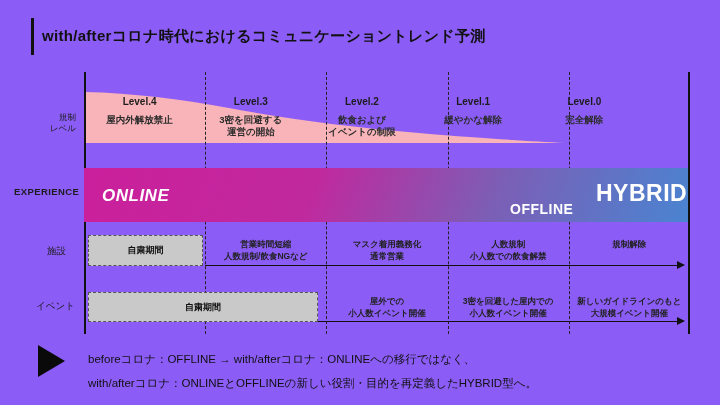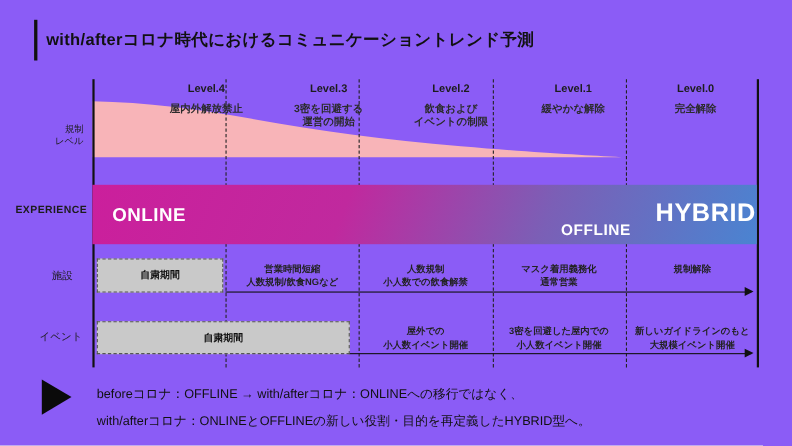--- a/index.html
+++ b/index.html
@@ -8,29 +8,29 @@
   
   .title-bar{position:absolute;left:31px;top:18px;width:3px;height:37px;background:#111;}
   .page-title{position:absolute;left:42px;top:27px;font-size:15px;font-weight:bold;letter-spacing:0.3px;}
   
   .chart{position:absolute;left:84px;top:72px;width:606px;height:262px;}
   .vline{position:absolute;top:0;bottom:0;width:0;border-left:1px dashed #222;z-index:2;}
   .vline.solid{border-left:2px solid #111;}
   
   .wave-svg{position:absolute;left:0;top:0;width:606px;height:80px;z-index:1;}
   
-  .head-row{position:absolute;left:0;top:4px;width:556px;display:flex;z-index:3;margin-left:48px;}
+  .head-row{position:absolute;left:0;top:24px;width:556px;display:flex;z-index:3;}
   .hcol{width:20%;text-align:center;}
   .lvl-name{display:block;font-size:10px;font-weight:bold;color:#1c1c1c;}
   .lvl-desc{display:block;margin-top:7px;font-size:9.5px;font-weight:bold;color:#2b2b2b;
             white-space:pre-line;line-height:12px;}
   
   .band{position:absolute;left:0;top:96px;width:604px;height:54px;z-index:4;
         background:linear-gradient(112deg,#cb1f9c 0%,#c0299e 38%,#7b5fb6 68%,#4a84d1 100%);}
-  .band .online{position:absolute;left:18px;top:18px;font-size:17px;font-weight:bold;color:#fff;letter-spacing:0.5px;}
+  .band .online{position:absolute;left:18px;top:18px;font-size:17px;font-weight:bold;color:#fff;letter-spacing:0.5px;font-style:italic;}
   .band .offline{position:absolute;left:426px;top:33px;font-size:14px;font-weight:bold;color:#fff;letter-spacing:0.5px;}
   .band .hybrid{position:absolute;left:512px;top:12px;font-size:23px;font-weight:bold;color:#fff;letter-spacing:0.5px;}
   
   .gbox{position:absolute;background:#c9c9c9;border:1.5px dashed #555;box-sizing:border-box;
         display:flex;align-items:center;justify-content:center;font-size:9px;font-weight:bold;color:#111;z-index:3;}
   .fac-box{left:4px;top:163px;width:115px;height:31px;}
   .evt-box{left:4px;top:220px;width:230px;height:30px;}
   
   .cells{position:absolute;display:flex;z-index:3;}
   .fac-cells{left:20%;top:167px;width:80%;}
@@ -110,24 +110,24 @@
     <div class="band">
       <span class="online">ONLINE</span>
       <span class="offline">OFFLINE</span>
       <span class="hybrid">HYBRID</span>
     </div>
 
     <div class="gbox fac-box">自粛期間</div>
     <div class="cells fac-cells">
       <div class="cell">営業時間短縮
 人数規制/飲食NGなど</div>
+      <div class="cell">マスク着用義務化
+通常営業</div>
       <div class="cell">人数規制
 小人数での飲食解禁</div>
-      <div class="cell">マスク着用義務化
-通常営業</div>
       <div class="cell">規制解除</div>
     </div>
     <div class="arrow fac-arrow"></div>
 
     <div class="gbox evt-box">自粛期間</div>
     <div class="cells evt-cells">
       <div class="cell">屋外での
 小人数イベント開催</div>
       <div class="cell">3密を回避した屋内での
 小人数イベント開催</div>

